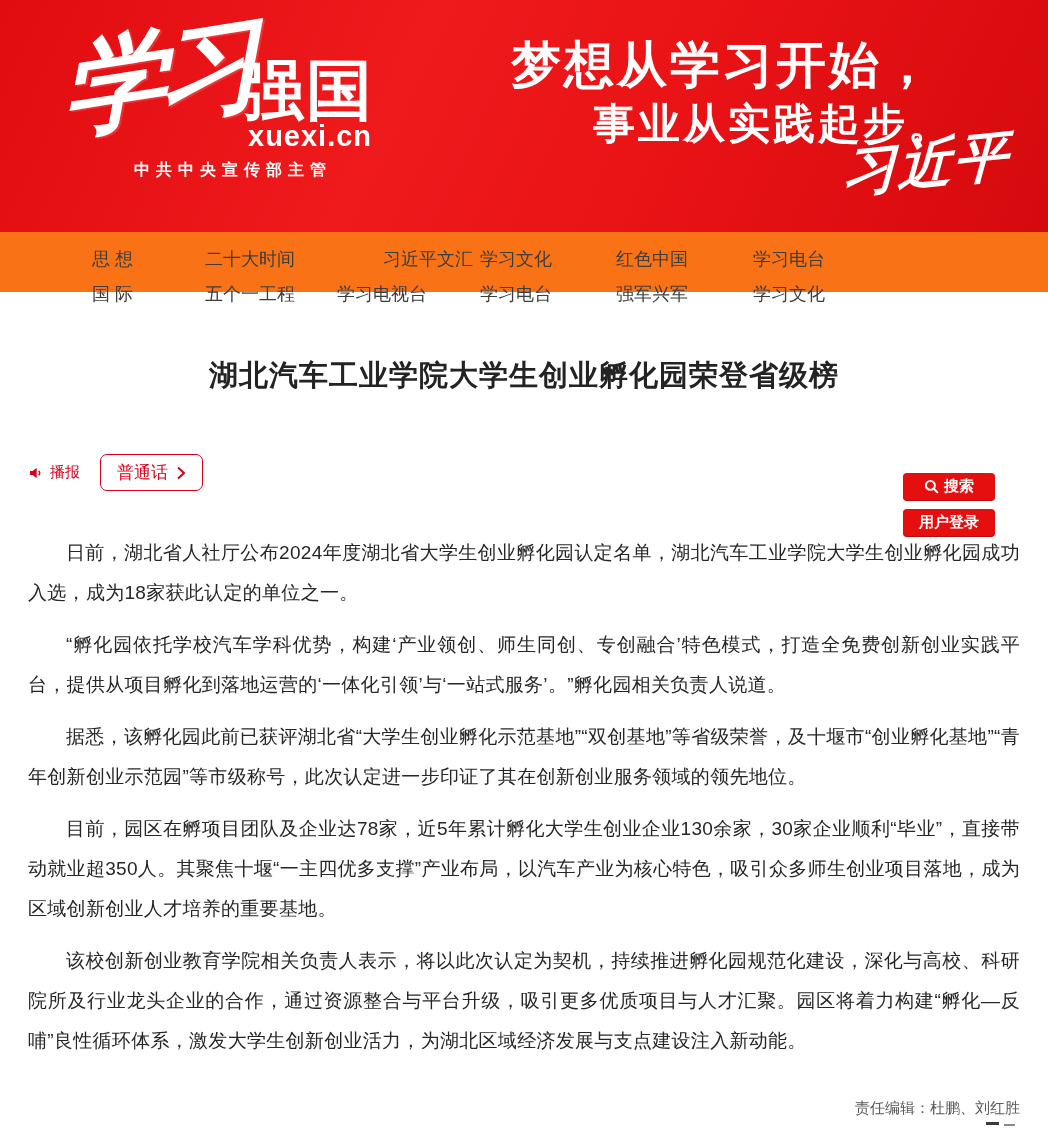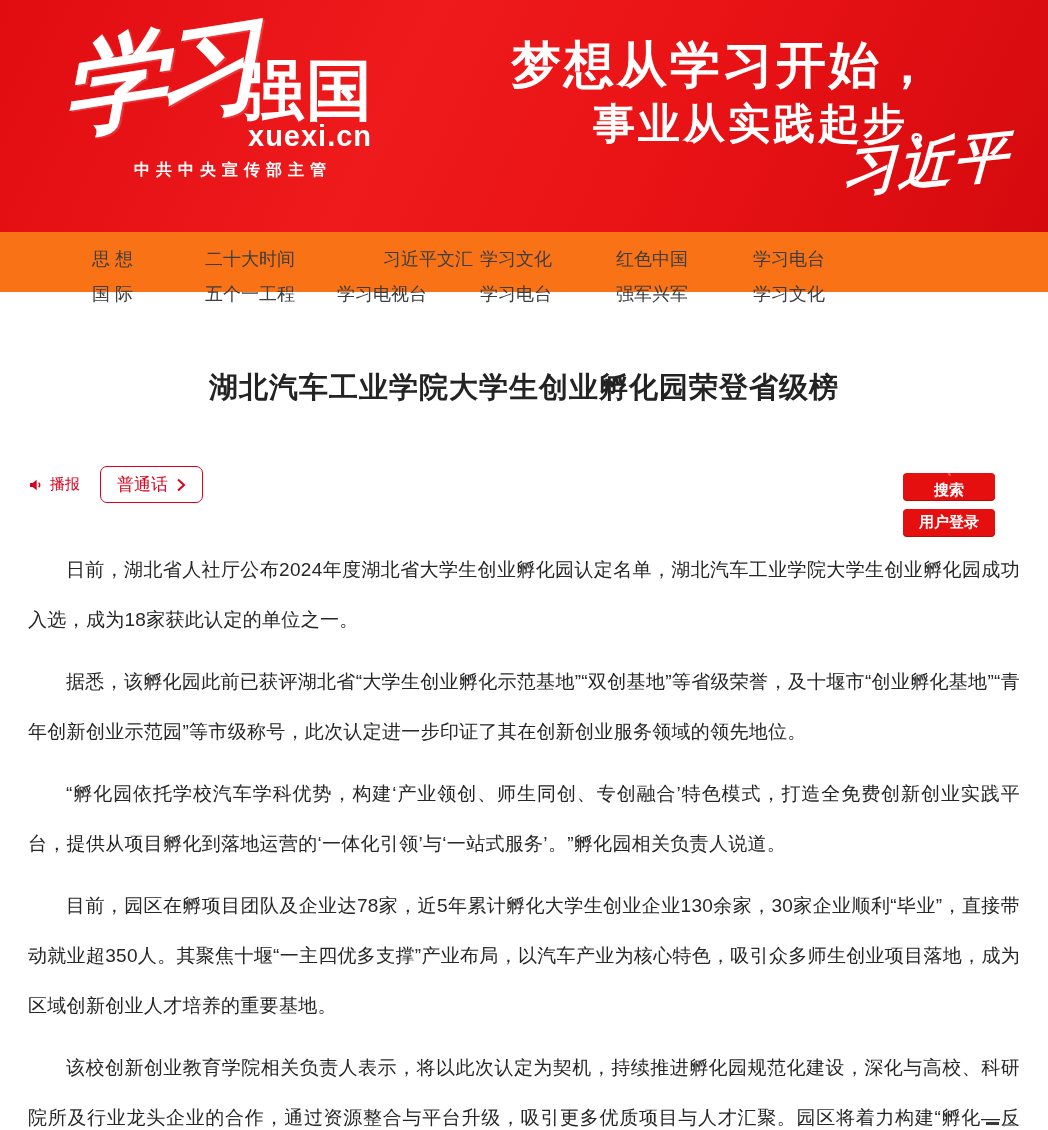--- a/index.html
+++ b/index.html
@@ -76,21 +76,20 @@
     box-shadow: 0 1px 0 #b90909;
     font-family: "Liberation Sans", sans-serif;
   }
   
   .article { padding: 0 28px; }
   .article-title {
     padding-top: 64px;
     text-align: center;
     font-size: 29px; font-weight: bold; color: #232323;
     letter-spacing: 1px;
-    margin-top: 12px;
   }
   .meta-row {
     margin-top: 58px;
     display: flex; align-items: center; justify-content: space-between;
   }
   .meta-left { font-size: 15px; color: #595959; display: flex; align-items: center; }
   .meta-left span { margin-right: 30px; }
   .meta-right { display: flex; align-items: center; }
   .broadcast {
     display: flex; align-items: center; gap: 6px;
@@ -100,21 +99,21 @@
     margin-left: 20px;
     display: flex; align-items: center; gap: 8px;
     border: 1px solid #d9001b; border-radius: 7px;
     background: #ffffff; color: #d9001b;
     font-size: 17px; padding: 6px 16px; cursor: pointer;
     font-family: "Liberation Sans", sans-serif;
   }
   .body-text { margin-top: 42px; }
   .body-text p {
     font-size: 19px; color: #262626;
-    line-height: 50px;
+    line-height: 40px;
     text-indent: 2em;
     text-align: justify;
     letter-spacing: 0.3px;
     margin-bottom: 12px;
   }
   .editors {
     margin-top: 32px;
     text-align: right;
     font-size: 15px; color: #595959;
     line-height: 30px;
@@ -150,21 +149,21 @@
   <a class="nav-link" style="left:480px; top:247px; position:fixed;">学习文化</a>
   <a class="nav-link" style="left:616px; top:247px; position:fixed;">红色中国</a>
   <a class="nav-link" style="left:753px; top:247px; position:fixed;">学习电台</a>
   <a class="nav-link" style="left:92px;  top:282px; position:fixed;">国 际</a>
   <a class="nav-link" style="left:205px; top:282px; position:fixed;">五个一工程</a>
   <a class="nav-link" style="left:337px; top:282px; position:fixed;text-align:center;">学习电视台</a>
   <a class="nav-link" style="left:480px; top:282px; position:fixed;">学习电台</a>
   <a class="nav-link" style="left:616px; top:282px; position:fixed;">强军兴军</a>
   <a class="nav-link" style="left:753px; top:282px; position:fixed;">学习文化</a>
 
-  <button class="nav-btn" style="top:241px;flex-direction:column;">
+  <button class="nav-btn" style="top:241px;">
     <svg width="15" height="15" viewBox="0 0 20 20" fill="none" stroke="#ffffff" stroke-width="2.6">
       <circle cx="8.5" cy="8.5" r="6"></circle>
         <line x1="13" y1="13" x2="18.5" y2="18.5"></line>
     </svg>
     <span>搜索</span>
   </button>
   <button class="nav-btn" style="top:277px;">
     <span>用户登录</span>
   </button>
 </nav>
@@ -185,22 +184,22 @@
         <span>普通话</span>
         <svg width="10" height="14" viewBox="0 0 10 14" fill="none" stroke="#d9001b" stroke-width="2">
           <polyline points="2,1.5 8,7 2,12.5"></polyline>
         </svg>
       </button>
     </div>
   </div>
 
   <div class="body-text">
     <p>日前，湖北省人社厅公布2024年度湖北省大学生创业孵化园认定名单，湖北汽车工业学院大学生创业孵化园成功入选，成为18家获此认定的单位之一。</p>
+    <p>“孵化园依托学校汽车学科优势，构建‘产业领创、师生同创、专创融合’特色模式，打造全免费创新创业实践平台，提供从项目孵化到落地运营的‘一体化引领’与‘一站式服务’。”孵化园相关负责人说道。</p>
     <p>据悉，该孵化园此前已获评湖北省“大学生创业孵化示范基地”“双创基地”等省级荣誉，及十堰市“创业孵化基地”“青年创新创业示范园”等市级称号，此次认定进一步印证了其在创新创业服务领域的领先地位。</p>
-    <p>“孵化园依托学校汽车学科优势，构建‘产业领创、师生同创、专创融合’特色模式，打造全免费创新创业实践平台，提供从项目孵化到落地运营的‘一体化引领’与‘一站式服务’。”孵化园相关负责人说道。</p>
     <p>目前，园区在孵项目团队及企业达78家，近5年累计孵化大学生创业企业130余家，30家企业顺利“毕业”，直接带动就业超350人。其聚焦十堰“一主四优多支撑”产业布局，以汽车产业为核心特色，吸引众多师生创业项目落地，成为区域创新创业人才培养的重要基地。</p>
     <p>该校创新创业教育学院相关负责人表示，将以此次认定为契机，持续推进孵化园规范化建设，深化与高校、科研院所及行业龙头企业的合作，通过资源整合与平台升级，吸引更多优质项目与人才汇聚。园区将着力构建“孵化—反哺”良性循环体系，激发大学生创新创业活力，为湖北区域经济发展与支点建设注入新动能。</p>
   </div>
 
   <div class="editors">
     <div>责任编辑：杜鹏、刘红胜</div>
     <div>总平台审核编辑：吴诗汇</div>
   </div>
 </main>
 

